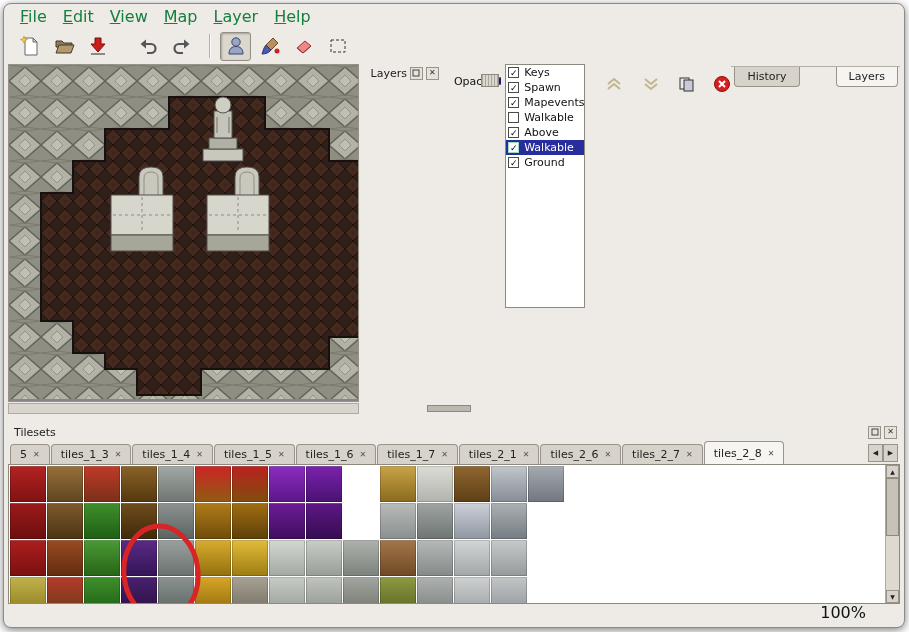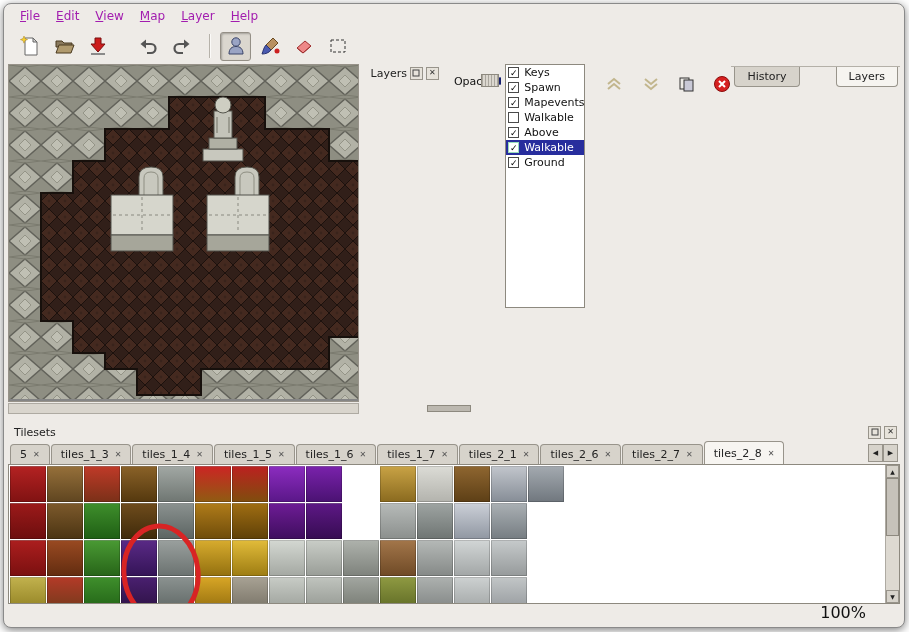--- a/index.html
+++ b/index.html
@@ -4,21 +4,21 @@
 <style>
   * { margin:0; padding:0; box-sizing:border-box; font-family:"DejaVu Sans", sans-serif; }
   html,body { width:909px; height:632px; background:#ffffff; overflow:hidden; }
 
   .window { position:absolute; left:3px; top:3px; width:902px; height:625px;
     background:#eeebe7; border:1px solid #8a8a8a; border-radius:8px;
     box-shadow:0 2px 9px rgba(0,0,0,.5); overflow:hidden; }
 
   
   .menubar { display:flex; align-items:center; height:24px; padding-left:8px; }
-  .menu-item { font-size:12px; padding:3px 8px; color:#a21caf; cursor:default; }
+  .menu-item { font-size:16px; padding:3px 8px; color:#15803d; cursor:default; }
 
   
   .toolbar { display:flex; align-items:center; height:36px; padding-left:10px; }
   .tb-btn { width:31px; height:29px; display:flex; align-items:center; justify-content:center;
     border:1px solid transparent; border-radius:3px; margin-right:3px; }
   .tb-btn.active { border:1px solid #948f86; background:#dbd7cf;
     box-shadow:inset 1px 1px 2px rgba(0,0,0,.25); }
   .tb-gap { width:16px; }
   .tb-sep { width:0; height:24px; border-left:1px solid #b6b2aa; border-right:1px solid #fbfaf8; margin:0 9px; }
 

